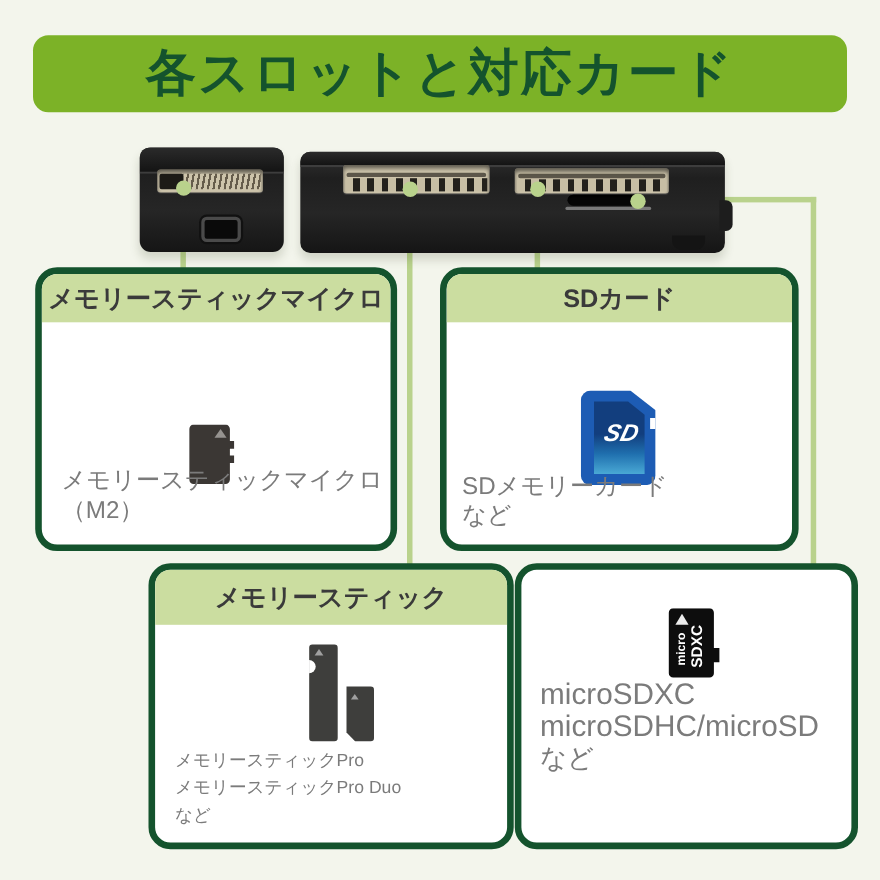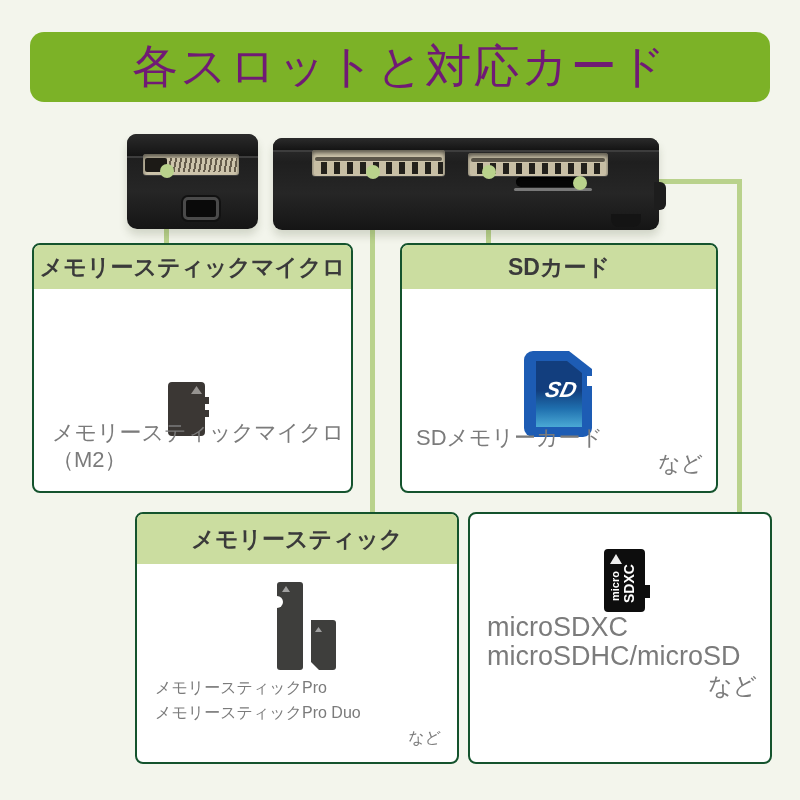--- a/index.html
+++ b/index.html
@@ -8,21 +8,21 @@
     background:#f3f5ec;
     font-family:"Liberation Sans","DejaVu Sans",sans-serif;
   }
   
   .banner{
     position:absolute;left:30px;top:32px;width:740px;height:70px;
     background:#7cb227;border-radius:14px;
     display:flex;align-items:center;justify-content:center;
   }
   .banner-title{
-    color:#701a75;font-size:46px;font-weight:normal;letter-spacing:2px;white-space:nowrap;
+    color:#14532d;font-size:46px;font-weight:bold;letter-spacing:2px;white-space:nowrap;
   }
   
   .cline{position:absolute;background:#b9d28c;z-index:1;}
   .cdot{position:absolute;width:14px;height:14px;border-radius:50%;background:#b9d28c;z-index:4;}
   
   .unit{
     position:absolute;z-index:2;
     background:linear-gradient(180deg,#323232 0%,#1f1f1f 26%,#262626 60%,#151515 100%);
     box-shadow:0 6px 9px rgba(60,70,40,.18);
   }
@@ -53,34 +53,34 @@
     background:#0a0a0a;border:3px solid #4a4a4a;border-radius:5px;
     box-shadow:0 0 0 2px #111;
   }
   .msd-slit{position:absolute;left:243px;top:39px;width:70px;height:10px;background:#050505;border-radius:5px;box-shadow:inset 0 2px 2px #000;}
   .msd-shine{position:absolute;left:241px;top:50px;width:78px;height:3px;background:#8f8f8f;border-radius:2px;opacity:.8;}
   .bump-bottom{position:absolute;left:338px;top:76px;width:30px;height:13px;background:#141414;border-radius:0 0 8px 8px;}
   .bump-right{position:absolute;left:381px;top:44px;width:12px;height:28px;background:#1d1d1d;border-radius:0 6px 6px 0;}
   
   .panel{
     position:absolute;z-index:3;background:#ffffff;
-    border:2px solid #14532d;border-radius:8px;overflow:hidden;
+    border:6px solid #14532d;border-radius:20px;overflow:hidden;
   }
   .panel-header{
     background:#cbdda0;display:flex;align-items:center;justify-content:center;
   }
   .panel-top .panel-header{height:44px;}
   .panel-bot .panel-header{height:50px;}
   .panel-title{color:#3a3a3a;font-size:23px;font-weight:bold;white-space:nowrap;}
   .panel-body{position:relative;width:100%;}
   .caption{
     position:absolute;color:#7b7b7b;text-align:left;
   }
   .cap-line{white-space:nowrap;}
-  .etc{display:block;text-align:right;}
+  .etc{display:block;}
   .icon-abs{position:absolute;}
 </style>
 </head>
 <body>
 
 <div id="canvas">
 
   <div class="banner">
     <div class="banner-title">各スロットと対応カード</div>
   </div>

